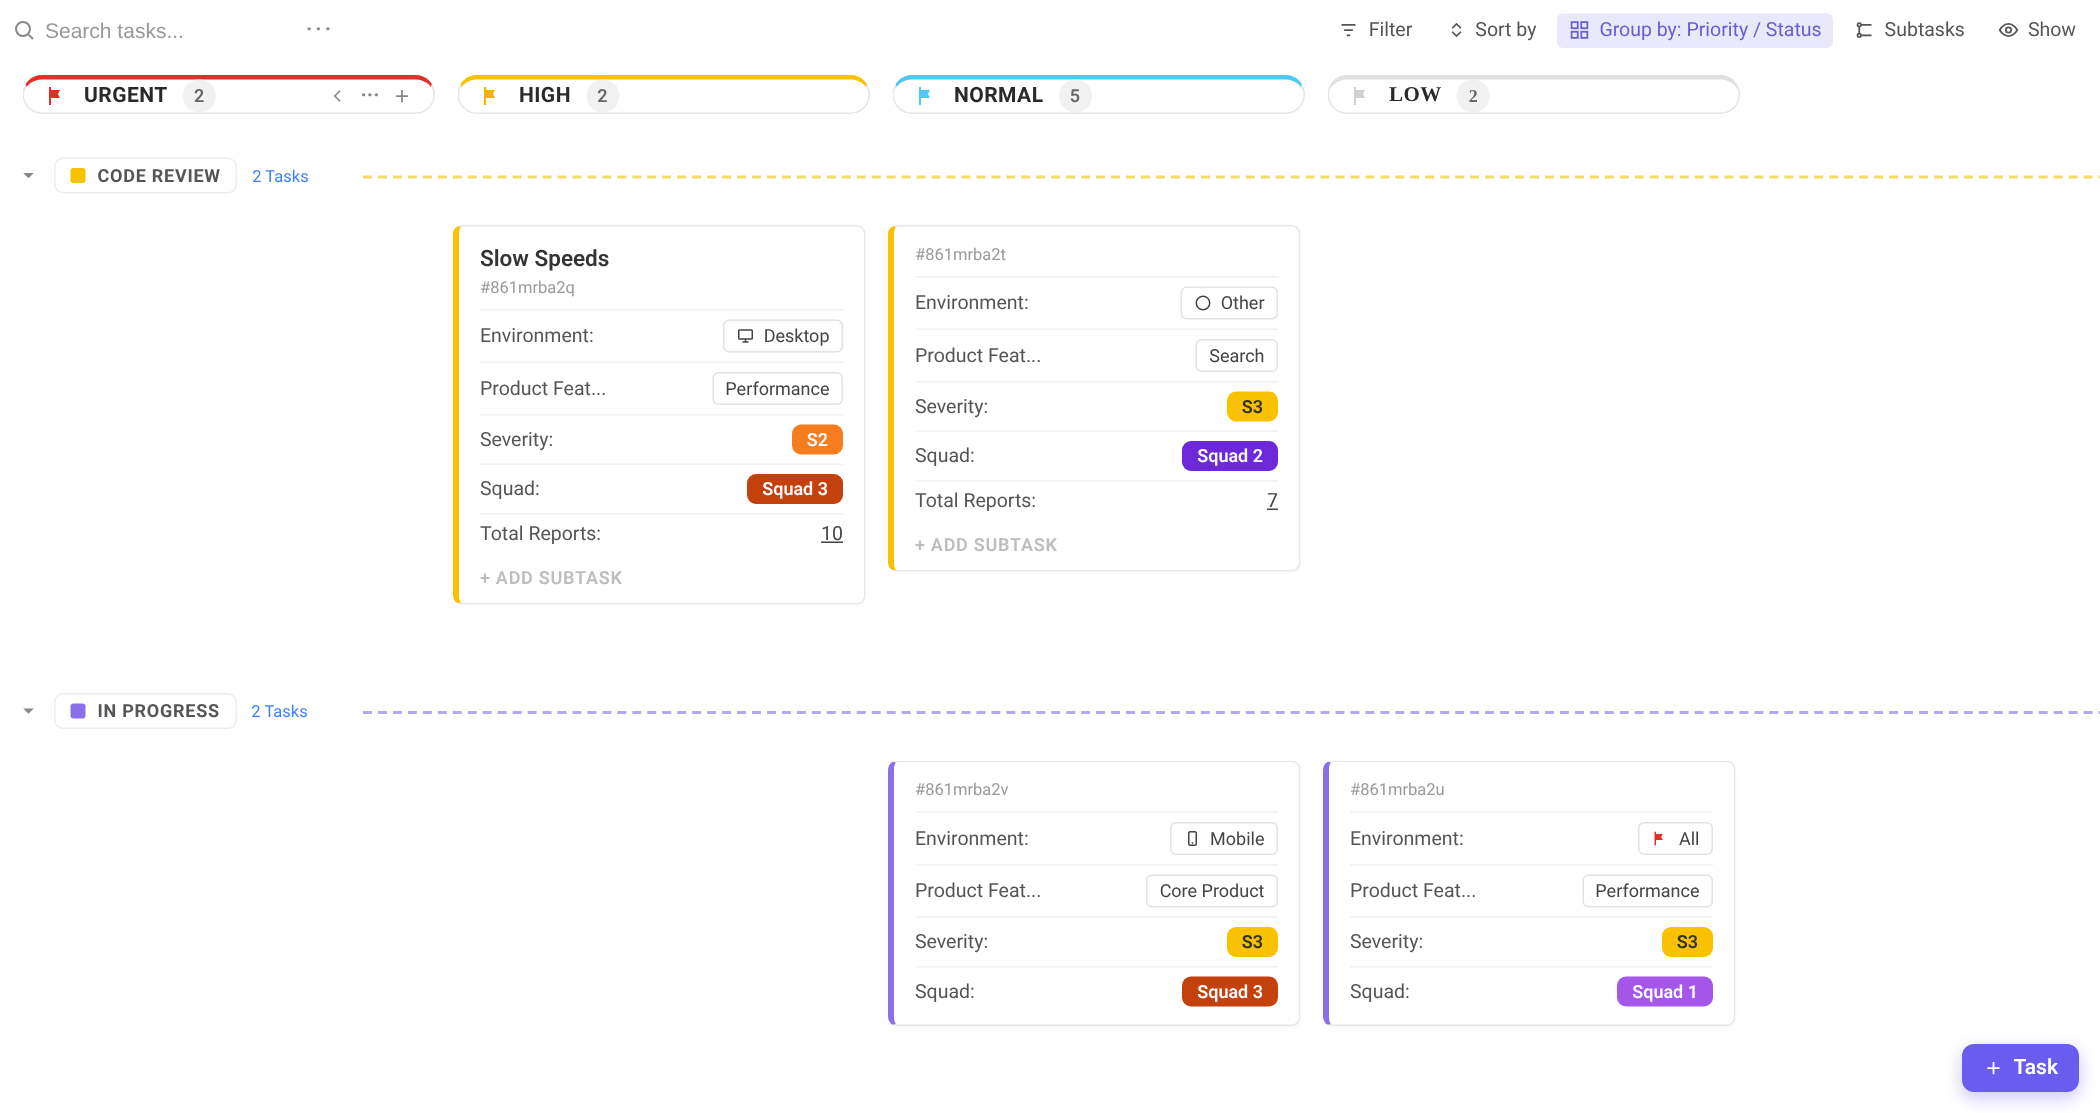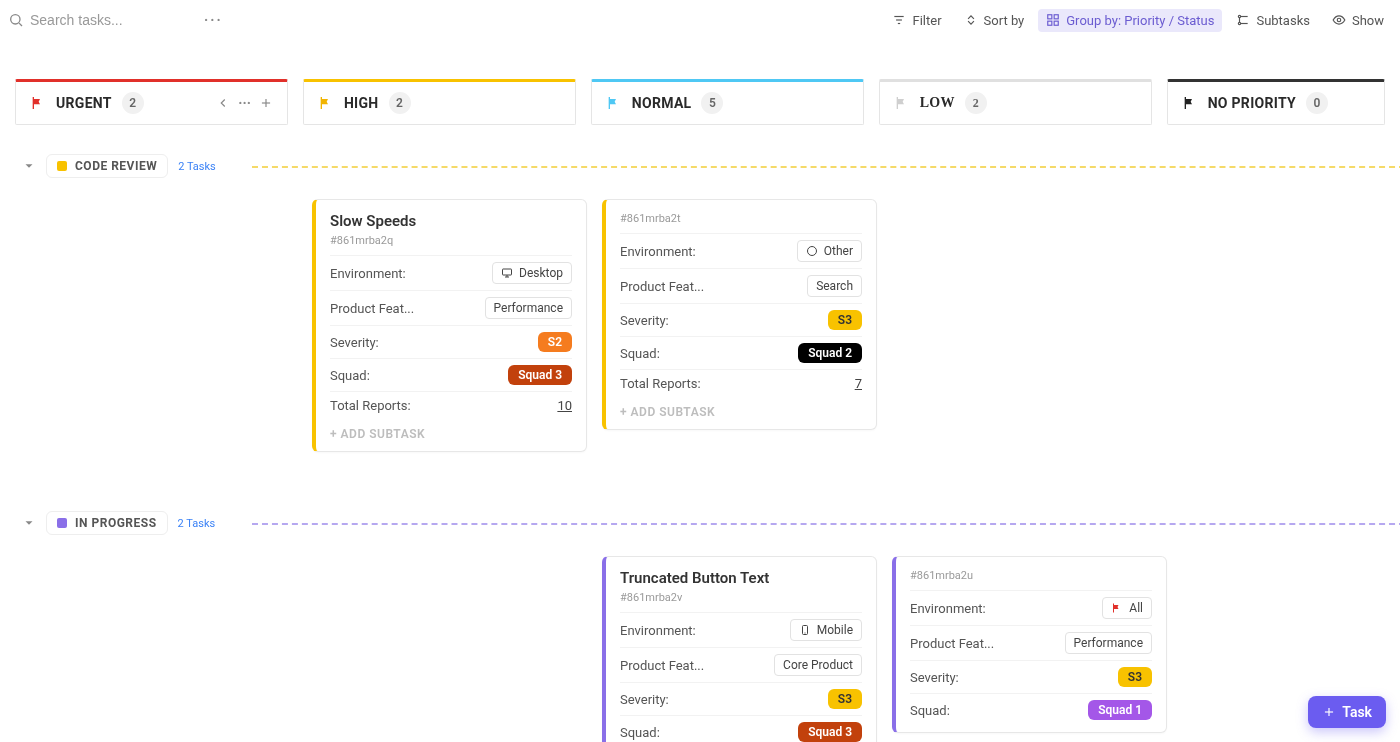--- a/index.html
+++ b/index.html
@@ -36,43 +36,42 @@
   .tb-btn.active { background:#eae8fb; color:#6b5cd1; }
   .tb-btn svg { width:14px; height:14px; }
 
   
   .columns-row {
     display:flex; gap:15px; padding:10px 15px 0 15px; align-items:flex-start;
   }
   .col-header {
     width: 275px;
     border:1px solid #e5e5e5; border-top-width:3px;
-    border-radius:2px; padding:10px 14px; background:#fff;
+    border-radius:14px; padding:0 14px; background:#fff;
     display:flex; align-items:center; gap:10px;
     position:relative;
-    margin-top:29px;
   }
   .col-header.last { width:220px; }
   .col-header .flag { width:16px; height:16px; }
   .col-header .name { font-weight:700; font-size:14px; color:#2a2a2a; letter-spacing:0.3px;}
   .count-pill {
     background:#f1f1f1; color:#666; font-size:12px; font-weight:600;
     min-width:22px; height:22px; border-radius:12px; display:flex; align-items:center; justify-content:center;
     padding:0 6px;
   }
   .col-header .right-tools { margin-left:auto; display:flex; align-items:center; gap:8px; color:#888;}
   .col-header .right-tools svg { width:14px; height:14px; }
   .urgent-bar { border-top-color:#e1302a;}
   .high-bar   { border-top-color:#f8c200;}
   .normal-bar { border-top-color:#4fc8f4;}
   .low-bar    { border-top-color:#e0e0e0;font-family:Liberation Serif, serif;}
   .none-bar   { border-top-color:#333;}
 
   
-  .section { padding-left:22px; margin-top:26px;}
+  .section { padding-left:12px; margin-top:26px;}
   .section-head {
     display:flex; align-items:center; gap:10px; position:relative; height:30px;
   }
   .section-head .caret { color:#888; width:14px; height:14px;}
   .status-chip {
     border:1px solid #eee; background:#fff; border-radius:6px; padding:4px 10px;
     display:flex; align-items:center; gap:8px; font-weight:700; font-size:12px; letter-spacing:0.5px;
     color:#555;
   }
   .status-sq { width:10px; height:10px; border-radius:2px;}
@@ -108,21 +107,21 @@
   .chip {
     border:1px solid #e2e2e2; border-radius:4px; padding:3px 8px; font-size:12px; color:#444;
     display:inline-flex; align-items:center; gap:6px; background:#fff;
   }
   .chip svg { width:12px; height:12px;}
   .sev { border:none; color:#fff; font-weight:600; border-radius:6px; padding:3px 10px; font-size:12px;}
   .sev.s2 { background:#f57c1f;}
   .sev.s3 { background:#f8c200; color:#333;}
   .squad { border:none; color:#fff; font-weight:600; border-radius:6px; padding:3px 10px; font-size:12px;}
   .squad.s1 { background:#a457e8;}
-  .squad.s2 { background:#000000;}
+  .squad.s2 { background:#6d28d9;}
   .squad.s3 { background:#c2410c;}
   .plainval { font-size:13px; color:#444;text-decoration:underline; }
   .add-sub { color:#bdbdbd; font-size:12px; font-weight:600; letter-spacing:0.5px; padding:8px 0 4px 0; cursor:pointer;}
 
   
   .fab {
     position:absolute; right:14px; bottom:14px;
     background:#6b5cf0; color:#fff; border-radius:8px; padding:8px 14px;
     display:flex; align-items:center; gap:6px; font-weight:600; font-size:14px;
     box-shadow:0 4px 12px rgba(107,92,240,0.35); cursor:pointer;
@@ -228,27 +227,20 @@
   </div>
 
   <div class="col-header low-bar">
     <svg class="flag muted-flag" viewBox="0 0 24 24" fill="currentColor">
         <path d="M4 3v18h2v-7h9l-2-4 2-4H6V3z"></path>
       </svg>
     <span class="name">LOW</span>
     <span class="count-pill">2</span>
   </div>
 
-  <div class="col-header none-bar last">
-    <svg class="flag black-flag" viewBox="0 0 24 24" fill="currentColor">
-        <path d="M4 3v18h2v-7h9l-2-4 2-4H6V3z"></path>
-      </svg>
-    <span class="name">NO PRIORITY</span>
-    <span class="count-pill">0</span>
-  </div>
 </div>
 
 <div class="section">
   <div class="section-head">
     <svg class="caret" viewBox="0 0 24 24" fill="currentColor">
         <polygon points="6,9 18,9 12,15"></polygon>
       </svg>
     <div class="status-chip">
       <span class="status-sq review"></span>
       <span>CODE REVIEW</span>
@@ -341,21 +333,20 @@
     <span class="tasks-count">2 Tasks</span>
     <div class="dash-line purple"></div>
   </div>
 
   <div class="row-cards">
     <div class="col-slot first"></div>
     <div class="col-slot"></div>
 
     <div class="col-slot">
       <div class="card progress-left">
-        <div class="title">Truncated Button Text</div>
         <div class="subid">#861mrba2v</div>
         <div class="field-row">
           <span class="label">Environment:</span>
           <span class="chip">
             <svg viewBox="0 0 24 24" fill="none" stroke="currentColor" stroke-width="2">
                 <rect x="7" y="3" width="10" height="18" rx="2"></rect>
                 <line x1="11" y1="18" x2="13" y2="18"></line>
               </svg>
             <span>Mobile</span>
           </span>

